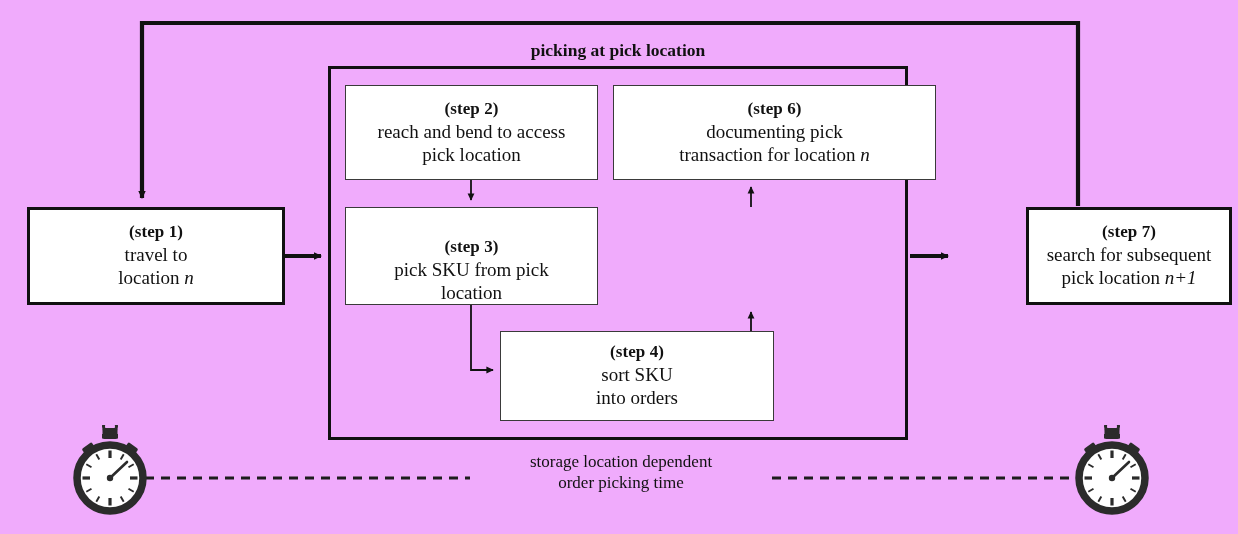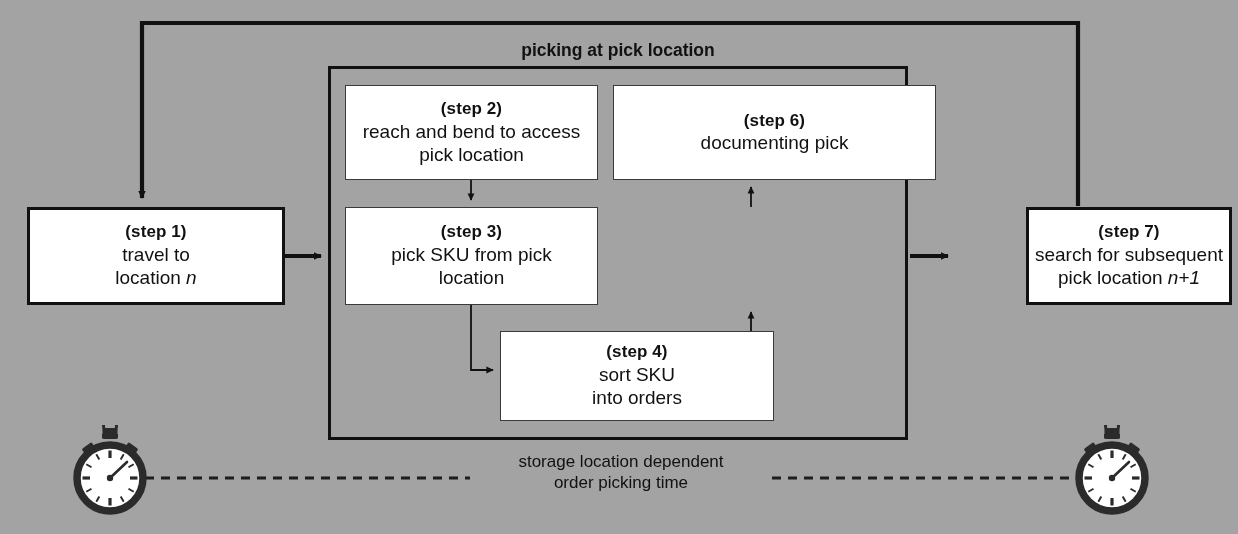--- a/index.html
+++ b/index.html
@@ -4,22 +4,22 @@
 <style>
   html, body {
     margin: 0;
     padding: 0;
     background: #ffffff;
   }
   #canvas {
     position: relative;
     width: 1238px;
     height: 534px;
-    background: #a3a3a3;
-    font-family: Liberation Sans, sans-serif;
+    background: #f0abfc;
+    font-family: Liberation Serif, serif;
     overflow: hidden;
   }
   .box {
     position: absolute;
     box-sizing: border-box;
     background: #ffffff;
     display: flex;
     flex-direction: column;
     align-items: center;
     justify-content: center;
@@ -134,36 +134,37 @@
     <div class="step-line">travel to</div>
     <div class="step-line"><span>location </span><span class="ital">n</span></div>
   </div>
 
   <div class="box box-inner-edge" style="left:345px; top:85px; width:253px; height:95px;">
     <div class="step-title">(step 2)</div>
     <div class="step-line">reach and bend to access</div>
     <div class="step-line"><span>pick location</span><span class="ital"></span></div>
   </div>
 
-  <div class="box box-inner-edge" style="left:345px; top:207px; width:253px; height:98px;">
+  <div class="box box-inner-edge" style="left:345px; top:207px; width:253px; height:98px;justify-content:flex-end;">
     <div class="step-title">(step 3)</div>
     <div class="step-line">pick SKU from pick</div>
     <div class="step-line"><span>location</span><span class="ital"></span></div>
   </div>
 
   <div class="box box-inner-edge" style="left:500px; top:331px; width:274px; height:90px;">
     <div class="step-title">(step 4)</div>
     <div class="step-line">sort SKU</div>
     <div class="step-line"><span>into orders</span><span class="ital"></span></div>
   </div>
 
 
   <div class="box box-inner-edge" style="left:613px; top:85px; width:323px; height:95px;">
     <div class="step-title">(step 6)</div>
     <div class="step-line">documenting pick</div>
+    <div class="step-line"><span>transaction for location </span><span class="ital">n</span></div>
   </div>
 
   <div class="box box-outer-edge" style="left:1002px; top:207px; width:206px; height:98px;margin-left:24px;">
     <div class="step-title">(step 7)</div>
     <div class="step-line">search for subsequent</div>
     <div class="step-line"><span>pick location </span><span class="ital">n+1</span></div>
   </div>
 
   <div class="caption" style="left:472px; top:451px; width:298px;">
     <div>storage location dependent</div>

